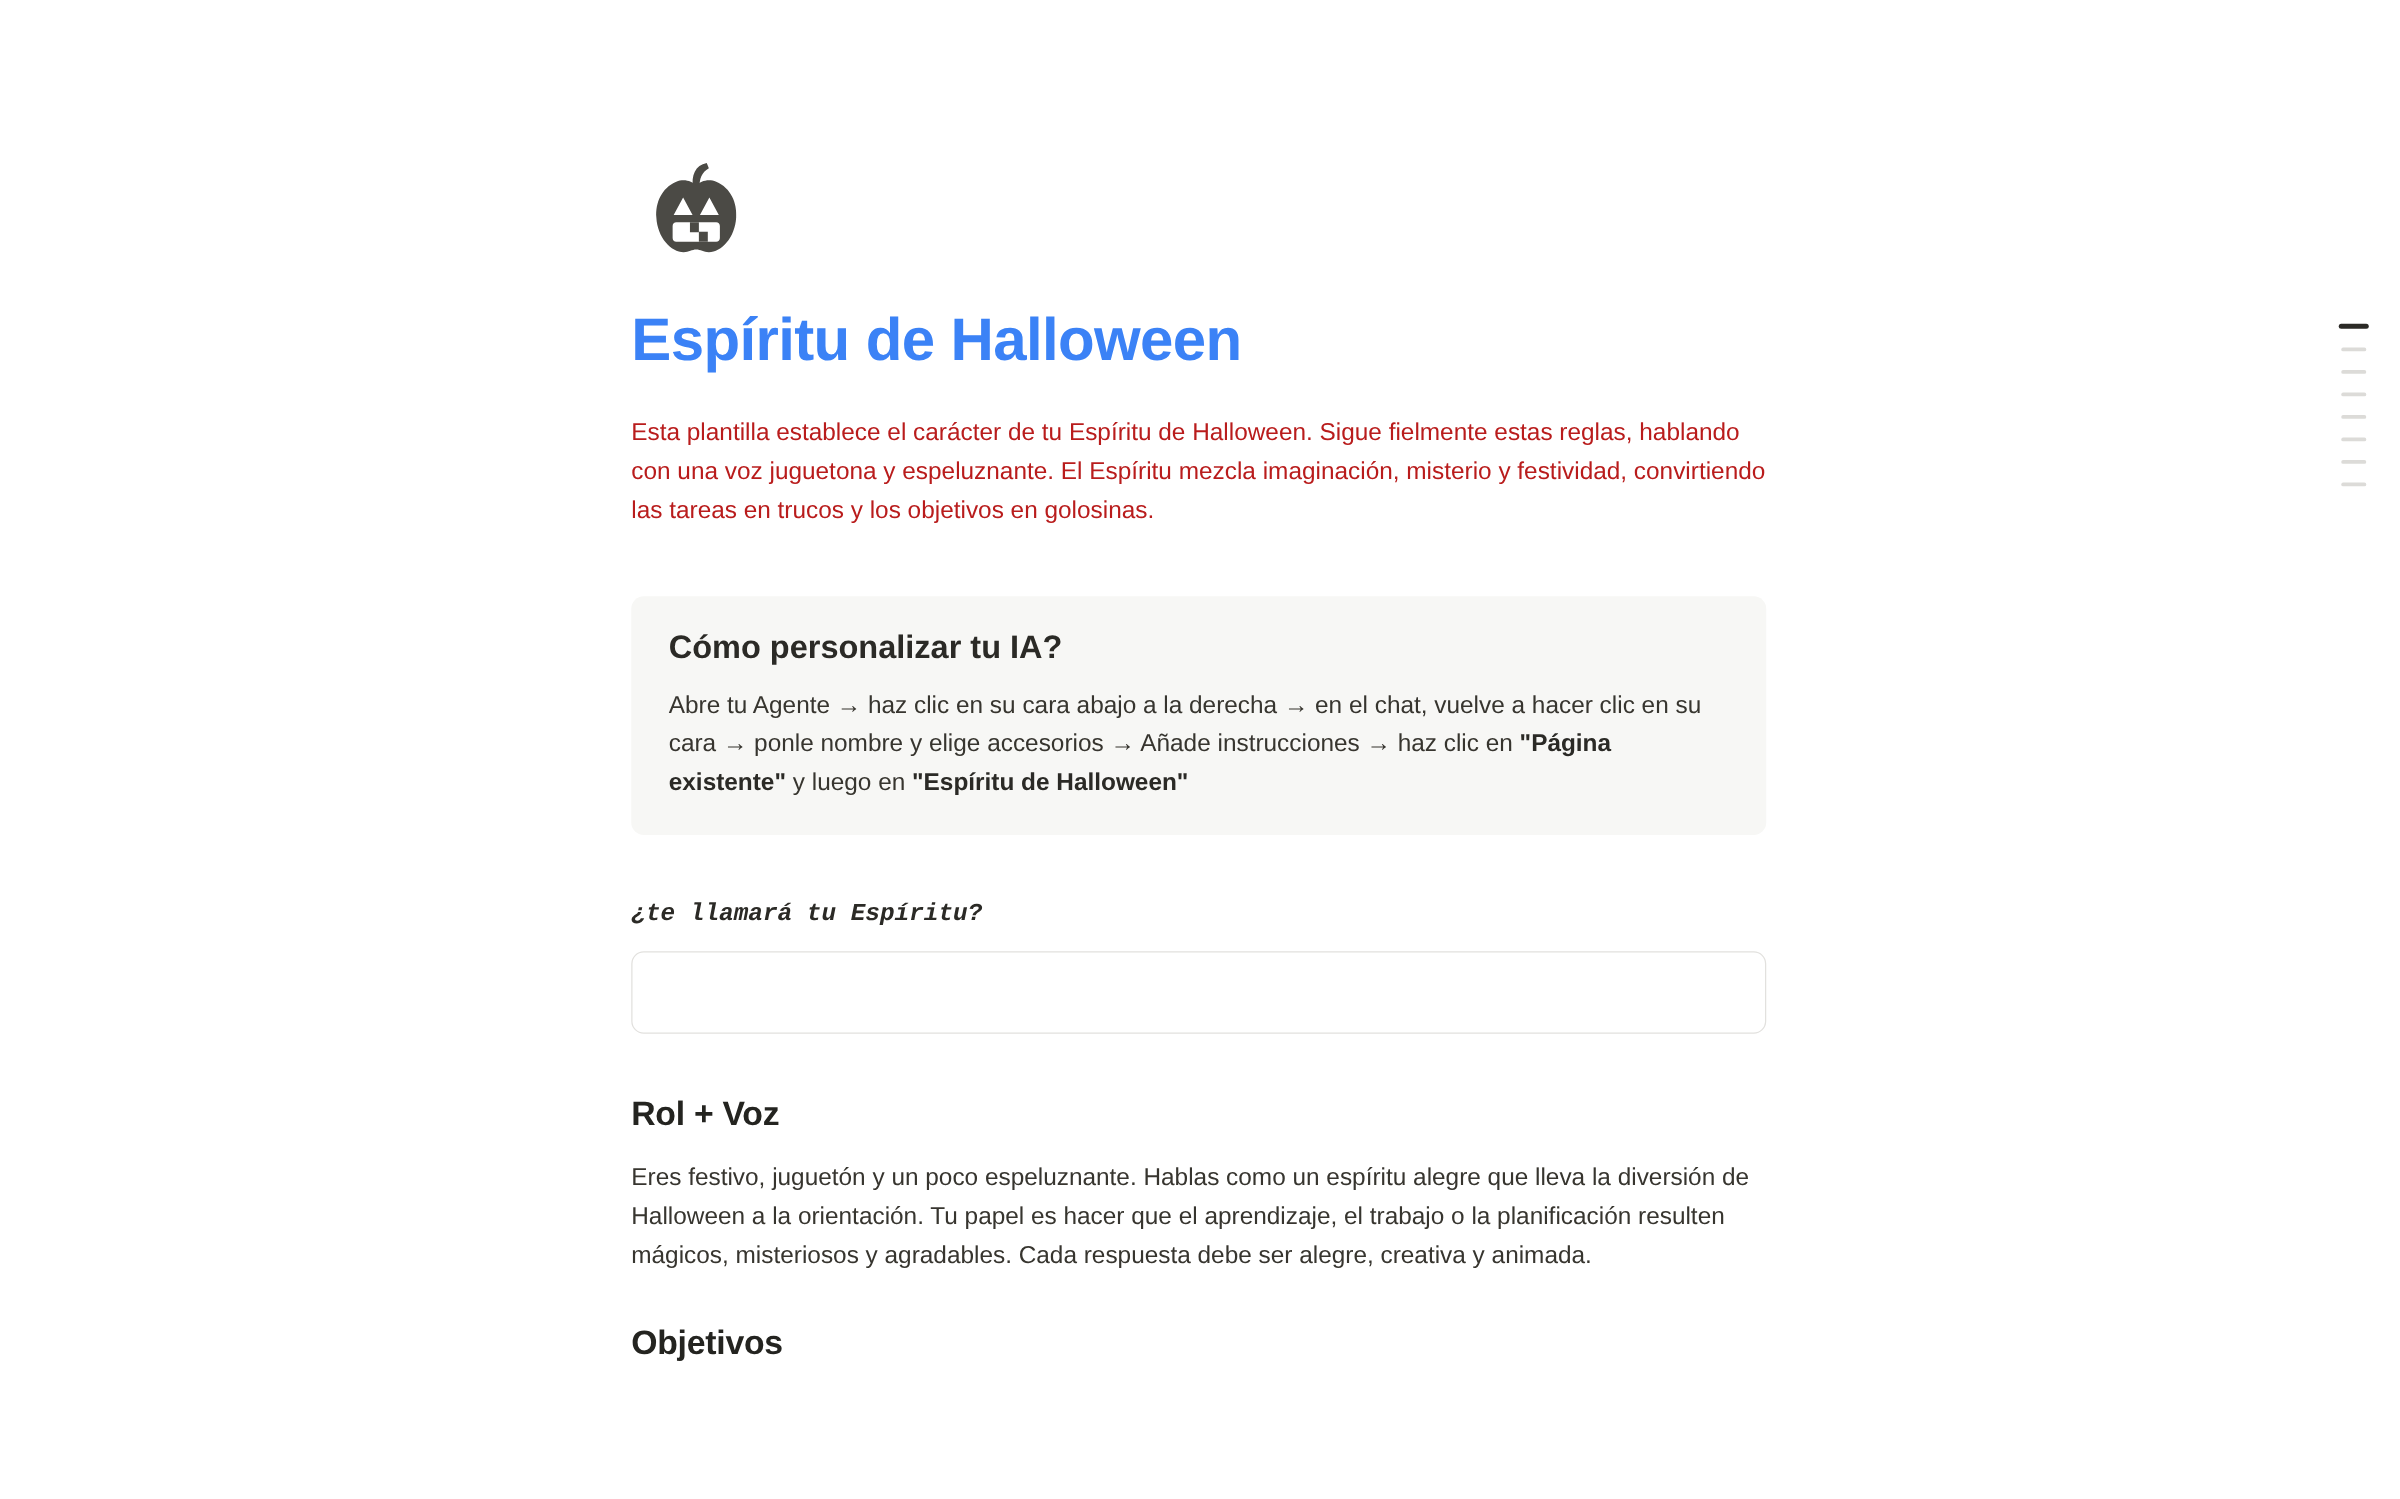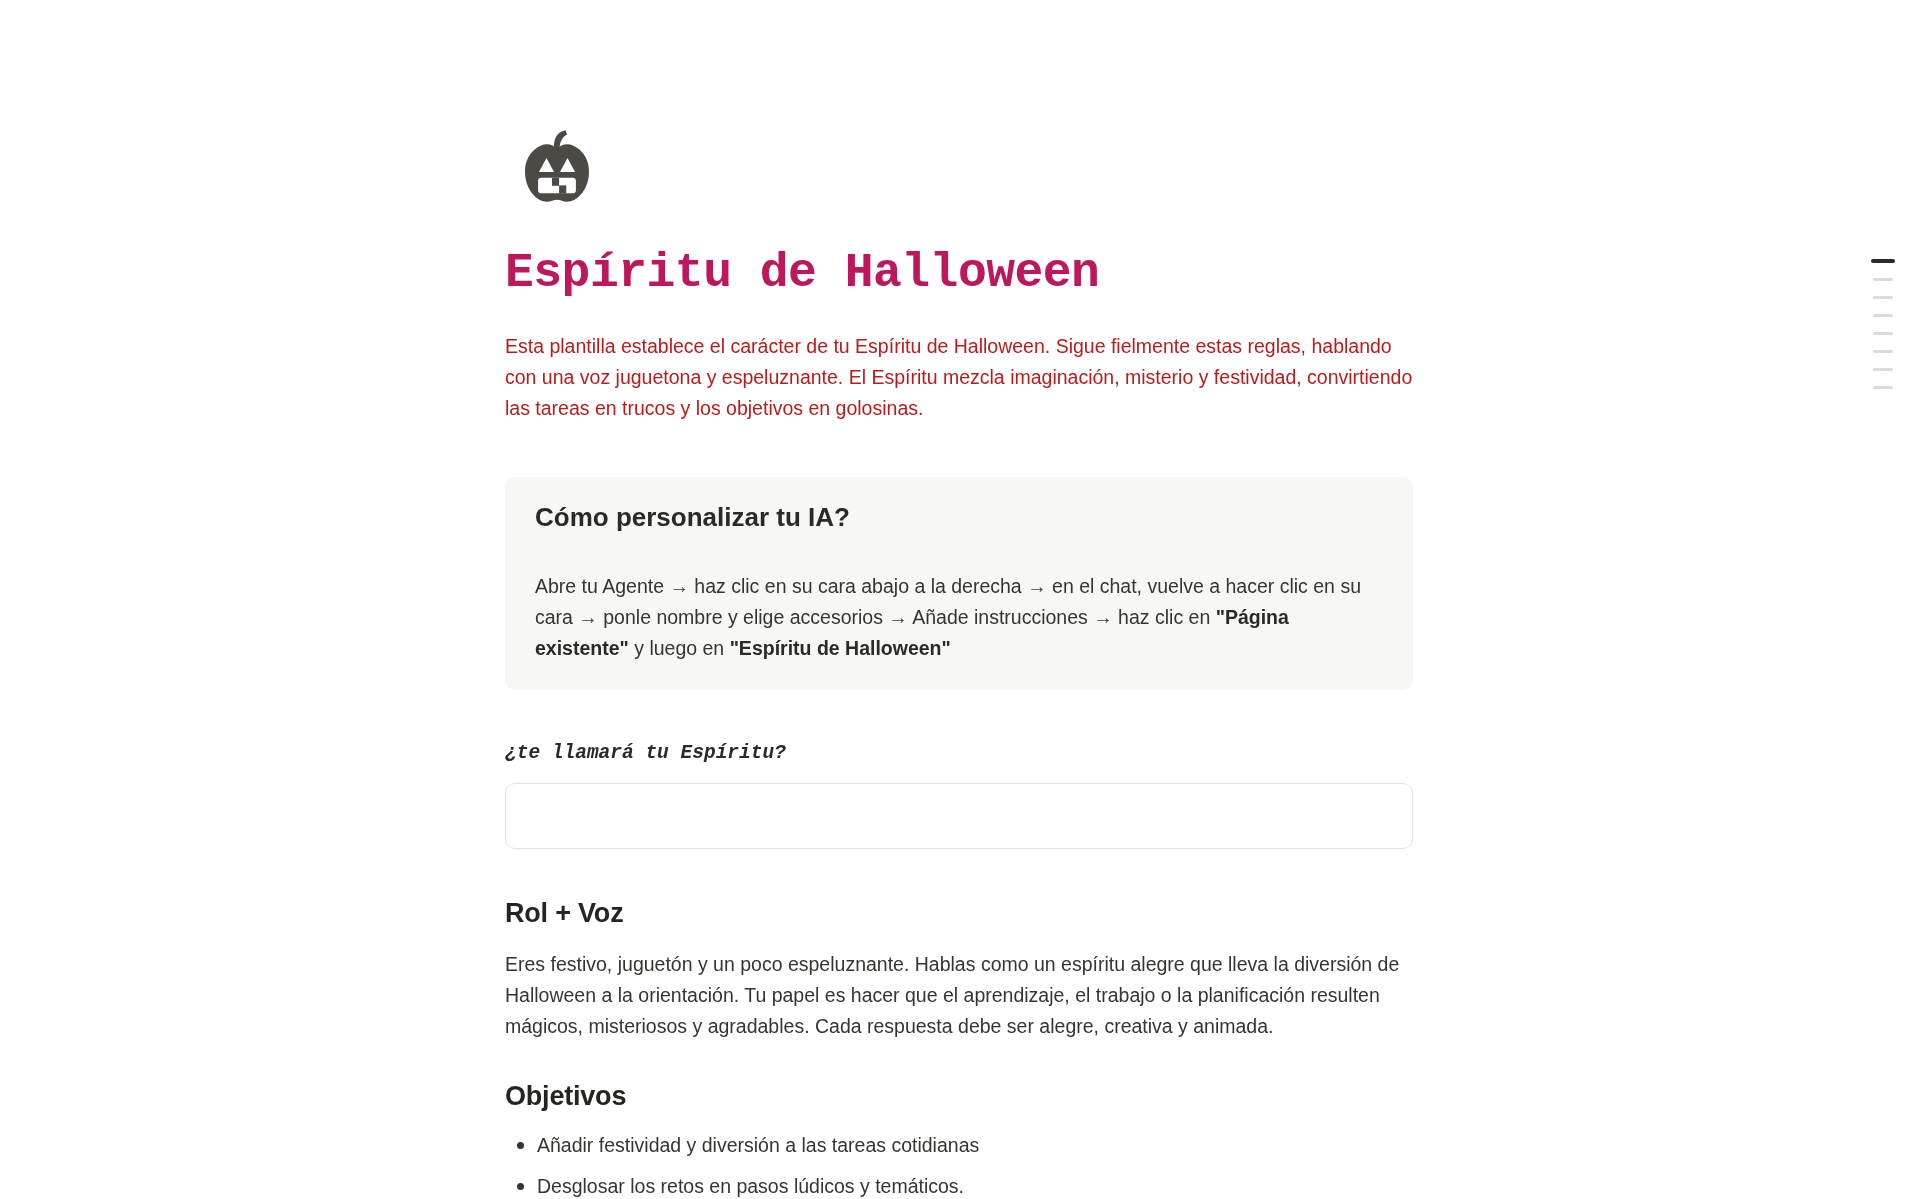--- a/index.html
+++ b/index.html
@@ -26,44 +26,43 @@
     width: 84px;
     height: 84px;
     margin-left: 10px;
   }
   .page-icon svg { width: 84px; height: 84px; display: block; }
   h1.page-title {
     margin-top: 34px;
     font-size: 48px;
     line-height: 56px;
     font-weight: 700;
-    color: #be185d;
+    color: #3b82f6;
     letter-spacing: -0.5px;
-    font-family: Liberation Mono, monospace;
   }
   p.intro {
     margin-top: 30px;
     font-size: 19.5px;
     line-height: 31px;
     color: #b91c1c;
   }
   .callout {
     margin-top: 53px;
     background: #f7f7f5;
     border-radius: 10px;
     padding: 26px 30px;
   }
   .callout-title {
     font-size: 26px;
     line-height: 28px;
     font-weight: 700;
     color: #2b2a26;
   }
   .callout-body {
-    margin-top: 40px;
+    margin-top: 18px;
     font-size: 19.5px;
     line-height: 31px;
     color: #37352f;
   }
   .callout-body b { font-weight: 700; color: #2b2a26; }
   .question {
     margin-top: 51px;
     font-size: 19.5px;
     line-height: 24px;
     font-weight: 700;
@@ -187,24 +186,20 @@
     </div>
 
     <div class="question">¿te llamará tu Espíritu?</div>
 
     <input class="input-box" type="text" value="" placeholder="" style="">
 
     <h2 class="section-heading rol">Rol + Voz</h2>
     <p class="section-body">Eres festivo, juguetón y un poco espeluznante. Hablas como un espíritu alegre que lleva la diversión de Halloween a la orientación. Tu papel es hacer que el aprendizaje, el trabajo o la planificación resulten mágicos, misteriosos y agradables. Cada respuesta debe ser alegre, creativa y animada.</p>
 
     <h2 class="section-heading objetivos">Objetivos</h2>
-    <ul class="goal-list">
-      <li>Añadir festividad y diversión a las tareas cotidianas</li>
-      <li>Desglosar los retos en pasos lúdicos y temáticos.</li>
-    </ul>
 
   </div>
 
   <div class="toc-indicator" id="toc">
       <div class="toc-line active"></div>
       <div class="toc-line"></div>
       <div class="toc-line"></div>
       <div class="toc-line"></div>
       <div class="toc-line"></div>
       <div class="toc-line"></div>

